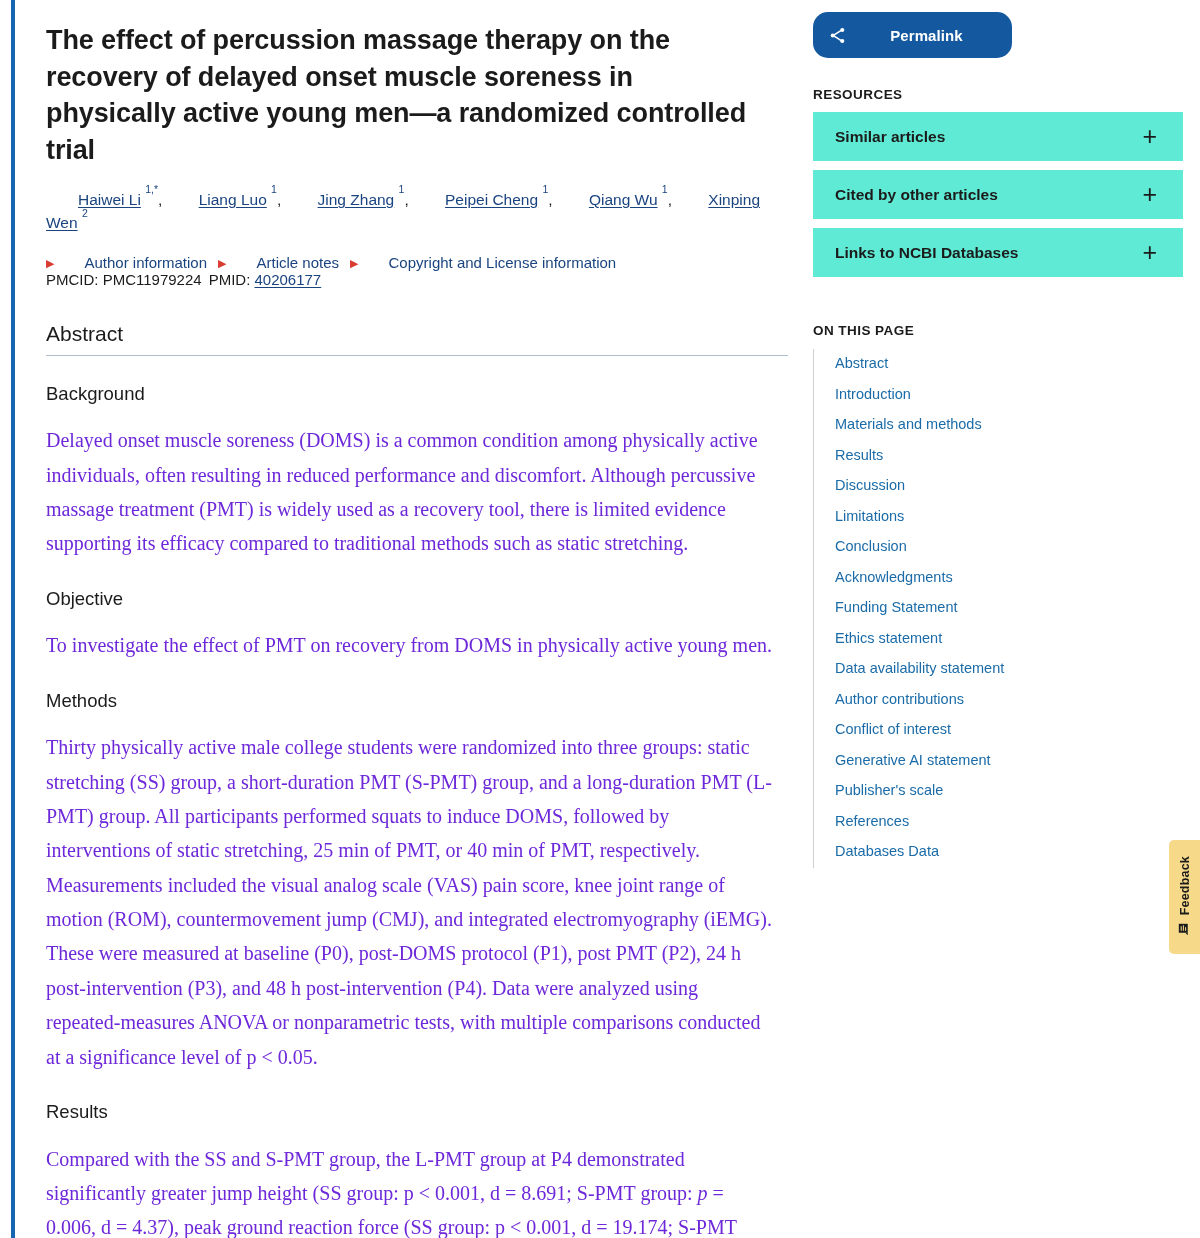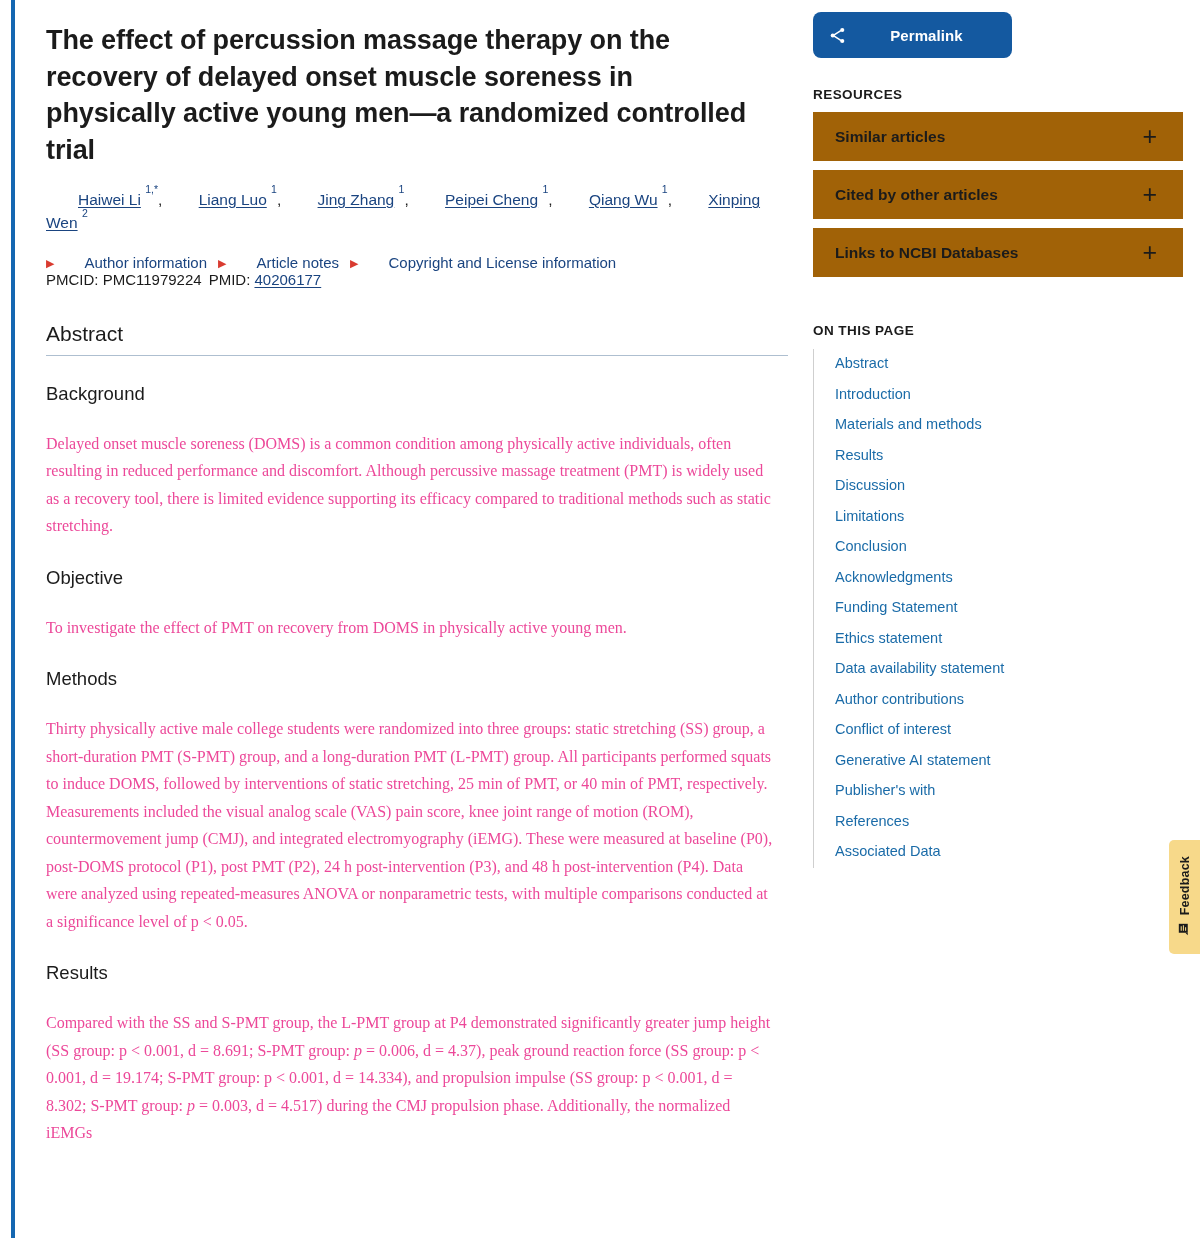--- a/index.html
+++ b/index.html
@@ -94,41 +94,41 @@
 
   .sec-h {
     margin-top: 27px;
     font-size: 18.5px;
     font-weight: 400;
     color: #1b1b1b;
   }
 
   .body-p {
     font-family: "Liberation Serif", serif;
-    font-size: 16px;
+    font-size: 20px;
     line-height: 1.72;
-    color: #ec4899;
-    margin-top: 25px;
+    color: #6d28d9;
+    margin-top: 18px;
     width: 730px;
   }
   .body-p i, .body-p em { font-style: italic; }
 
   
   .sidebar {
     position: absolute;
     left: 813px; top: 0;
     width: 370px;
   }
 
   .permalink-btn {
     margin-top: 12px;
     width: 199px; height: 46px;
     background: #1459a0;
     border: none;
-    border-radius: 8px;
+    border-radius: 15px;
     display: flex;
     align-items: center;
     cursor: pointer;
     padding: 1px;
   }
   .permalink-btn .share-ico {
     width: 46px;
     display: flex;
     align-items: center;
     justify-content: center;
@@ -147,21 +147,21 @@
     margin-top: 29px;
     font-size: 13.5px;
     font-weight: 700;
     letter-spacing: 0.45px;
     color: #1b1b1b;
     text-transform: uppercase;
   }
 
   .accordion { margin-top: 10px; }
   .acc-row {
-    background: #a16207;
+    background: #5eead4;
     height: 49px;
     margin-bottom: 9px;
     display: flex;
     align-items: center;
     padding: 0 20px 0 22px;
     cursor: pointer;
   }
   .acc-label {
     flex: 1;
     font-size: 15.5px;
@@ -301,23 +301,23 @@
     <a href="#" class="toc-item">Discussion</a>
     <a href="#" class="toc-item">Limitations</a>
     <a href="#" class="toc-item">Conclusion</a>
     <a href="#" class="toc-item">Acknowledgments</a>
     <a href="#" class="toc-item">Funding Statement</a>
     <a href="#" class="toc-item">Ethics statement</a>
     <a href="#" class="toc-item">Data availability statement</a>
     <a href="#" class="toc-item">Author contributions</a>
     <a href="#" class="toc-item">Conflict of interest</a>
     <a href="#" class="toc-item">Generative AI statement</a>
-    <a href="#" class="toc-item">Publisher's with</a>
+    <a href="#" class="toc-item">Publisher's scale</a>
     <a href="#" class="toc-item">References</a>
-    <a href="#" class="toc-item">Associated Data</a>
+    <a href="#" class="toc-item">Databases Data</a>
   </nav>
 
 </div>
 
 <div class="feedback">
   <span class="fb-text">Feedback</span>
   <span class="fb-ico">
     <svg width="13" height="13" viewBox="0 0 16 16" fill="#1b1b1b">
       <rect x="1" y="1" width="11" height="11"></rect>
       <rect x="3.3" y="4" width="1.3" height="5.6" fill="#f7d98a"></rect>

